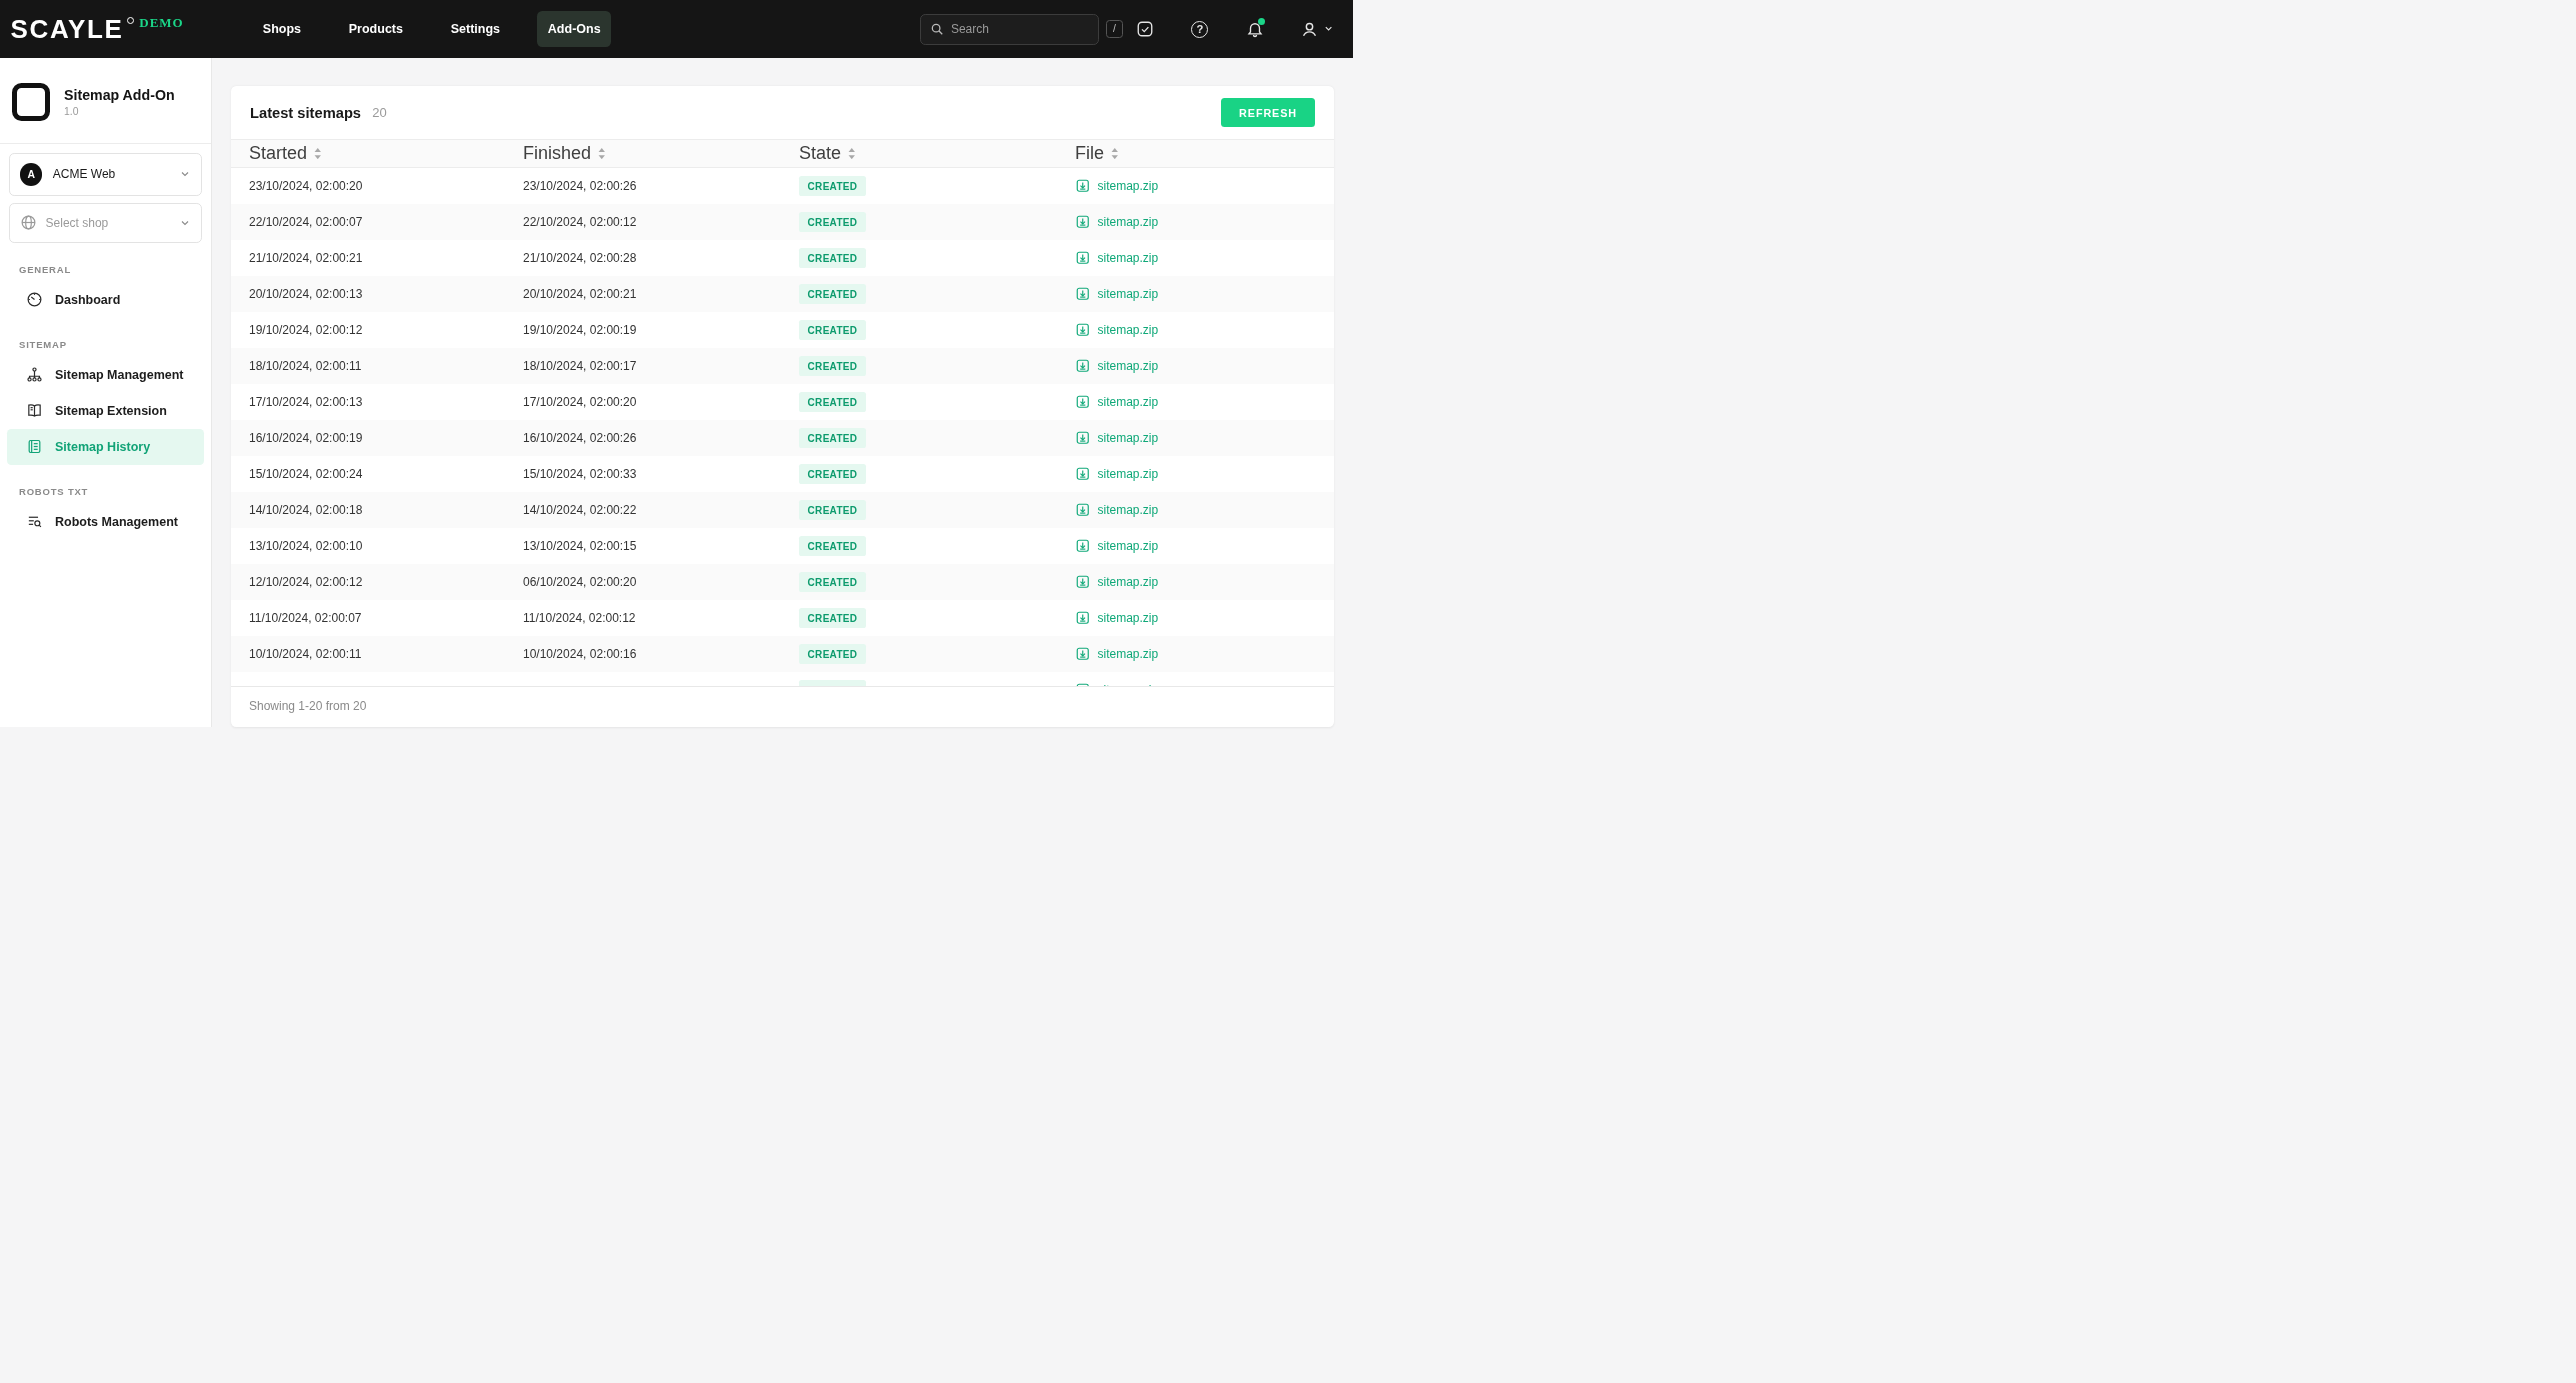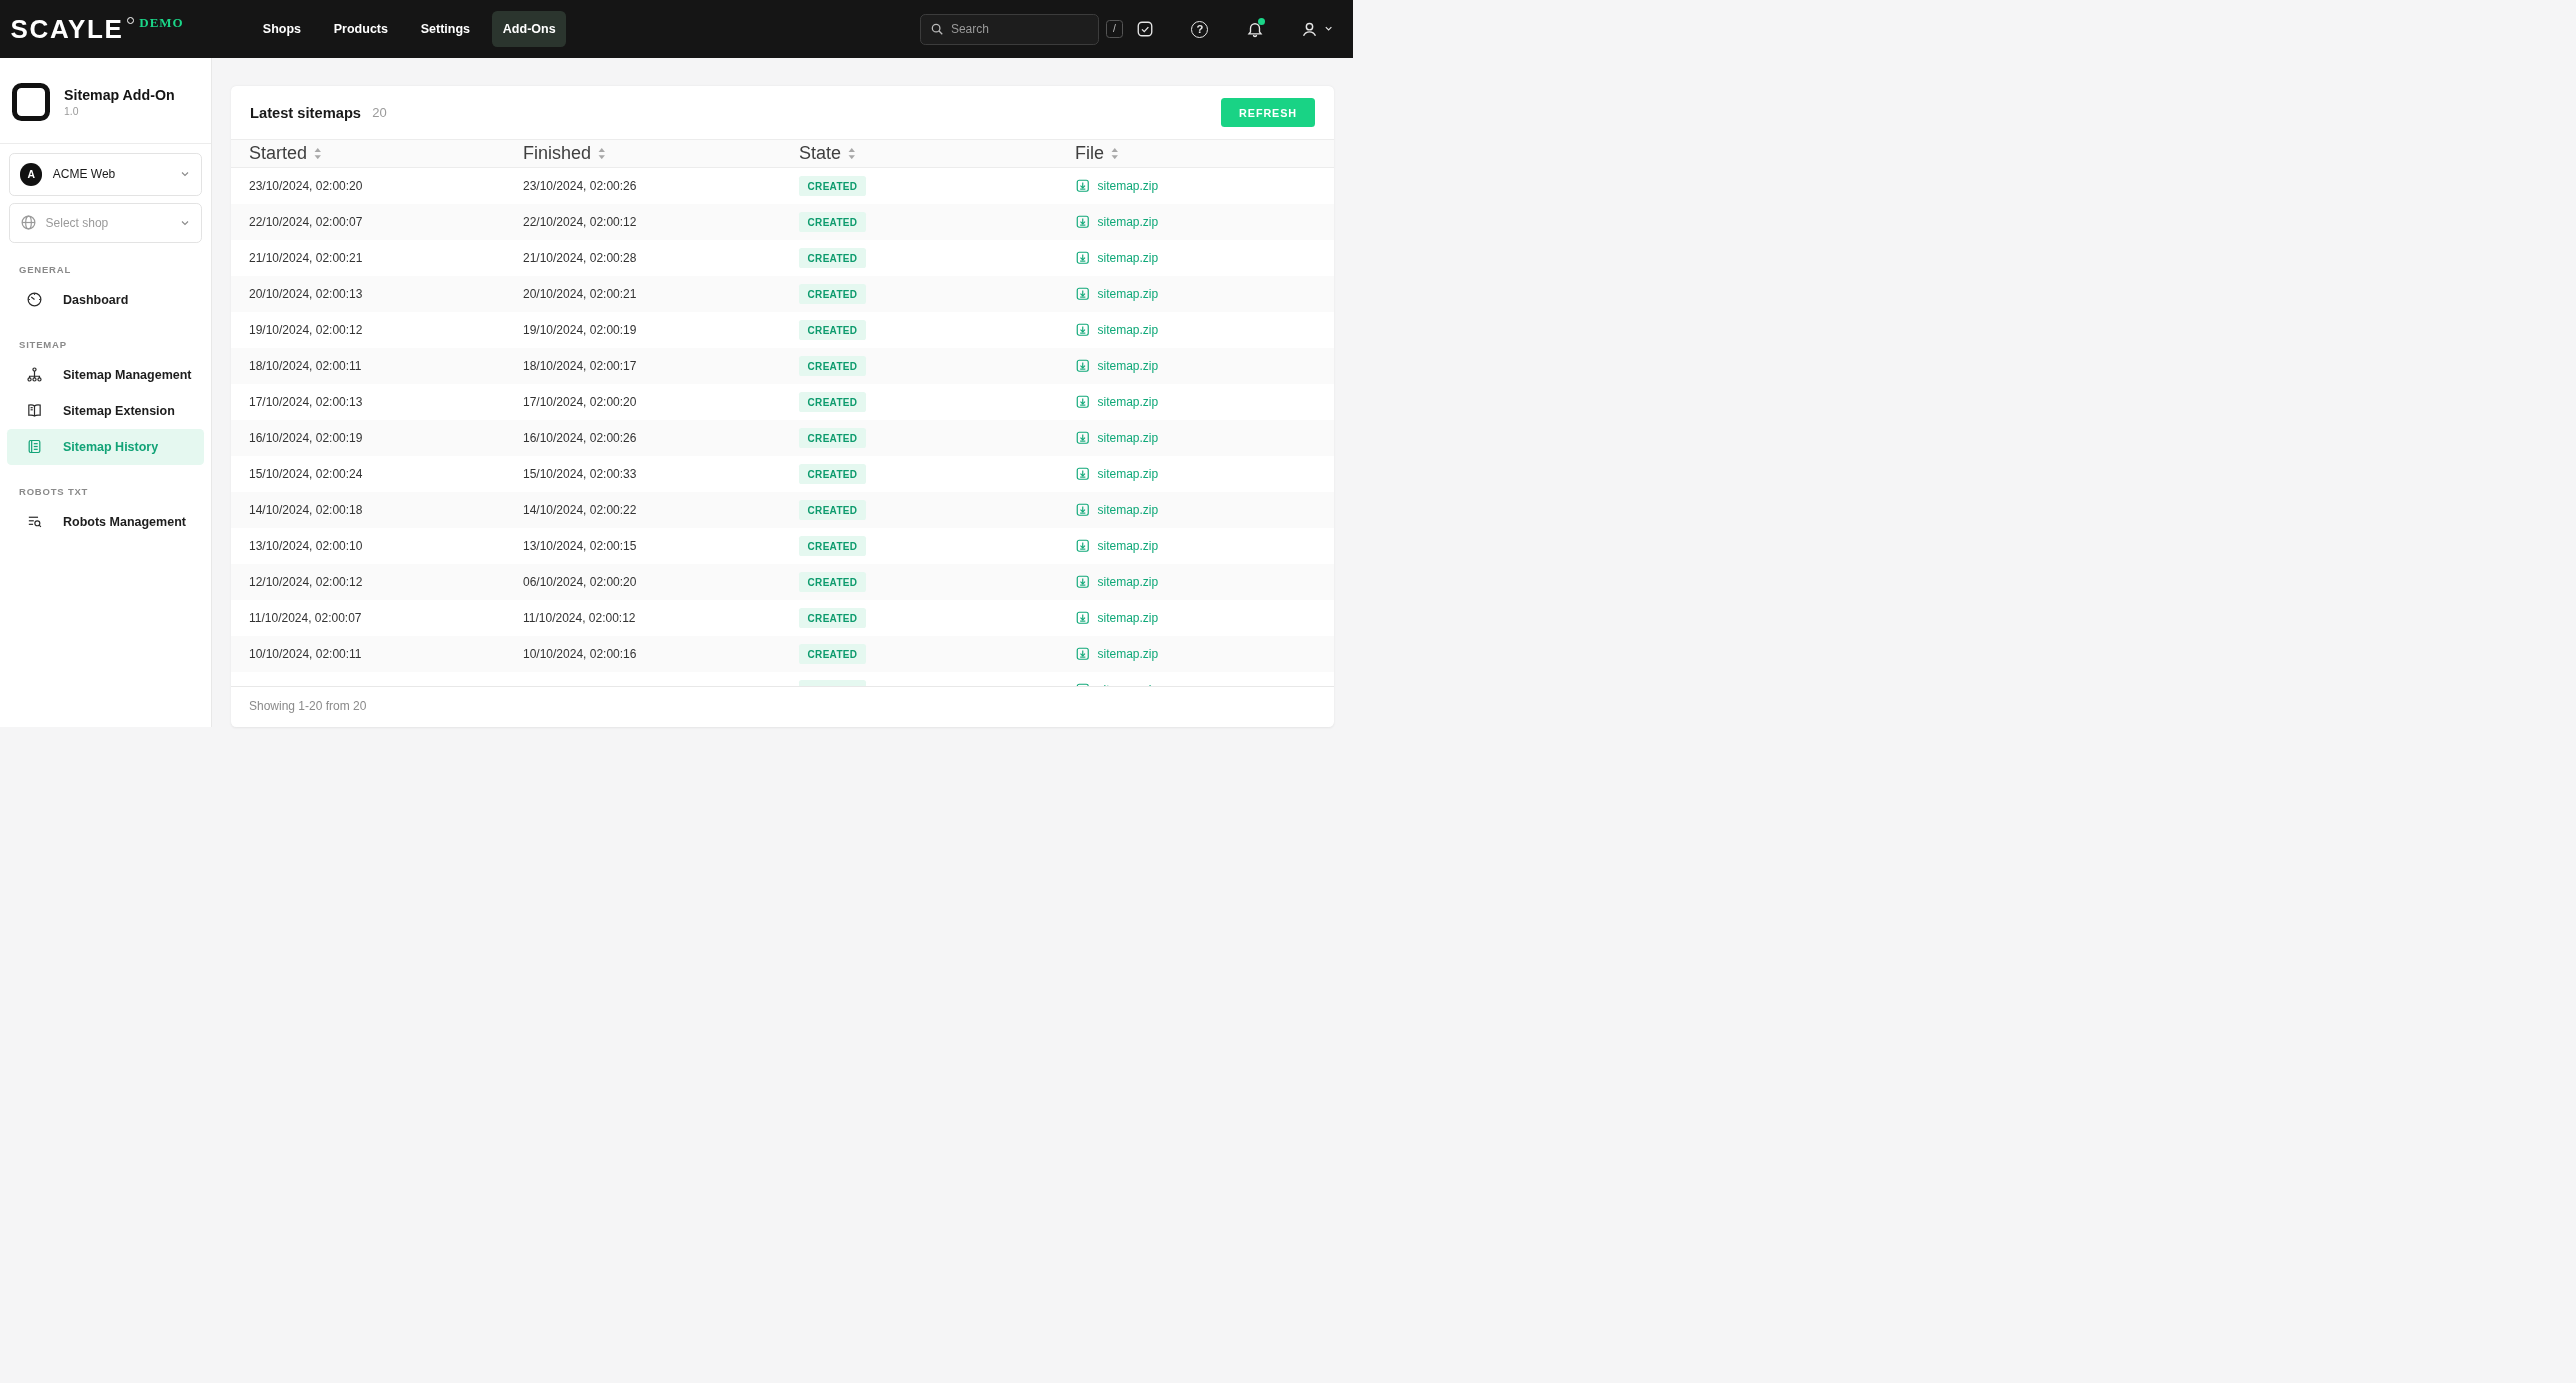--- a/index.html
+++ b/index.html
@@ -4,21 +4,21 @@
 <style>
   * { box-sizing: border-box; margin: 0; padding: 0; }
   html,body { width:1353px; height:726px; overflow:hidden; font-family:"Liberation Sans", sans-serif; background:#f5f5f6; }
 
   
   .topbar { position:absolute; top:0; left:0; width:1353px; height:58px; background:#151515; display:flex; align-items:center; z-index:10; }
   .logo-wrap { display:flex; align-items:flex-start; margin-left:10.4px; cursor:pointer; }
   .logo-text { color:#fff; font-size:26px; font-weight:800; letter-spacing:1.7px; line-height:31px; }
   .logo-ring { width:7px; height:7px; border:1.7px solid #fff; border-radius:50%; display:inline-block; margin:3.5px 0 0 3.5px; }
   .logo-demo { color:#1BD588; font-size:13px; font-weight:800; letter-spacing:0.9px; margin:1.7px 0 0 5.2px;font-family:Liberation Serif, serif; }
-  .top-nav { display:flex; align-items:center; margin-left:69px; gap:12px; height:100%; }
+  .top-nav { display:flex; align-items:center; margin-left:69px; gap:27px; height:100%; }
   .top-nav-item { color:#fff; font-size:12.5px; font-weight:600; padding:11.2px 10.4px; border-radius:5.2px; cursor:pointer; }
   .top-nav-item.active { background:#2b352e; }
   .topbar-right { margin-left:auto; display:flex; align-items:center; gap:36px; margin-right:19px; }
   .search-box { width:179px; height:31px; background:#1d1d1d; border:0.9px solid #3c3c3c; border-radius:5.2px; display:flex; align-items:center; padding:0 7px 0 8.6px; }
   .search-box input { flex:1; background:transparent; border:none; outline:none; color:#ddd; font-size:12px; margin-left:7px; font-family:"Liberation Sans", sans-serif; }
   .search-box input::placeholder { color:#9a9a9a; }
   .key-badge { color:#bbb; font-size:10.4px; border:0.9px solid #555; border-radius:3.5px; padding:1.7px 6px; line-height:12px; }
   .tb-icon { width:19px; height:19px; color:#e6e6e6; cursor:pointer; position:relative; display:flex; align-items:center; justify-content:center; }
   .help-circle { width:17px; height:17px; border:1.5px solid #e6e6e6; border-radius:50%; color:#e6e6e6; font-size:11.2px; font-weight:700; display:flex; align-items:center; justify-content:center; }
   .bell-dot { position:absolute; top:-1.7px; right:-0.9px; width:7px; height:7px; background:#1BD588; border-radius:50%; }
@@ -32,21 +32,21 @@
   .app-title { font-size:14.2px; font-weight:700; color:#141414; }
   .app-version { font-size:10.4px; color:#9a9a9a; margin-top:3.5px; }
   .side-divider { height:0.9px; background:#ececec; }
   .selector { margin:8.6px 8.6px 0 8.6px; border:0.9px solid #e3e3e3; border-radius:5.2px; height:43px; display:flex; align-items:center; padding:0 10.4px; cursor:pointer; background:#fff; }
   .selector + .selector { margin-top:7px; height:40px; }
   .tenant-avatar { width:22.4px; height:22.4px; background:#111; color:#fff; border-radius:50%; font-size:10.4px; font-weight:700; display:flex; align-items:center; justify-content:center; flex:none; }
   .selector-label { font-size:12px; color:#1a1a1a; margin-left:10.4px; flex:1; }
   .selector-label.placeholder { color:#9a9a9a; margin-left:8.6px; }
   .chev { color:#8a8a8a; flex:none; display:flex; }
   .section-label { font-size:9.5px; font-weight:700; color:#8a8a8a; letter-spacing:0.8px; margin:21px 0 7px 19px; }
-  .side-item { display:flex; align-items:center; gap:20px; height:36px; padding:0 0 0 19px; margin:0 7px; border-radius:4.3px; font-size:12.5px; font-weight:600; color:#1d1d1d; cursor:pointer; }
+  .side-item { display:flex; align-items:center; gap:12px; height:36px; padding:0 0 0 19px; margin:0 7px; border-radius:4.3px; font-size:12.5px; font-weight:600; color:#1d1d1d; cursor:pointer; }
   .side-item .s-icon { width:17px; height:17px; display:flex; color:#2a2a2a; flex:none; }
   .side-item.active { background:#e5f8f0; color:#12a377; }
   .side-item.active .s-icon { color:#12a377; }
 
   
   .main { position:absolute; top:58px; left:212px; width:1140px; height:669px; background:#f5f5f6; padding:28px 18px 0 19px; }
   .card { background:#fff; border-radius:5.2px; box-shadow:0 0.9px 2.6px rgba(0,0,0,0.07); width:1103px; }
   .card-head { display:flex; align-items:center; padding:14px 19px; height:53px; }
   .card-title { font-size:14.7px; font-weight:700; color:#1a1a1a; }
   .card-count { font-size:13px; color:#9a9a9a; margin-left:11.2px; font-weight:500; }

